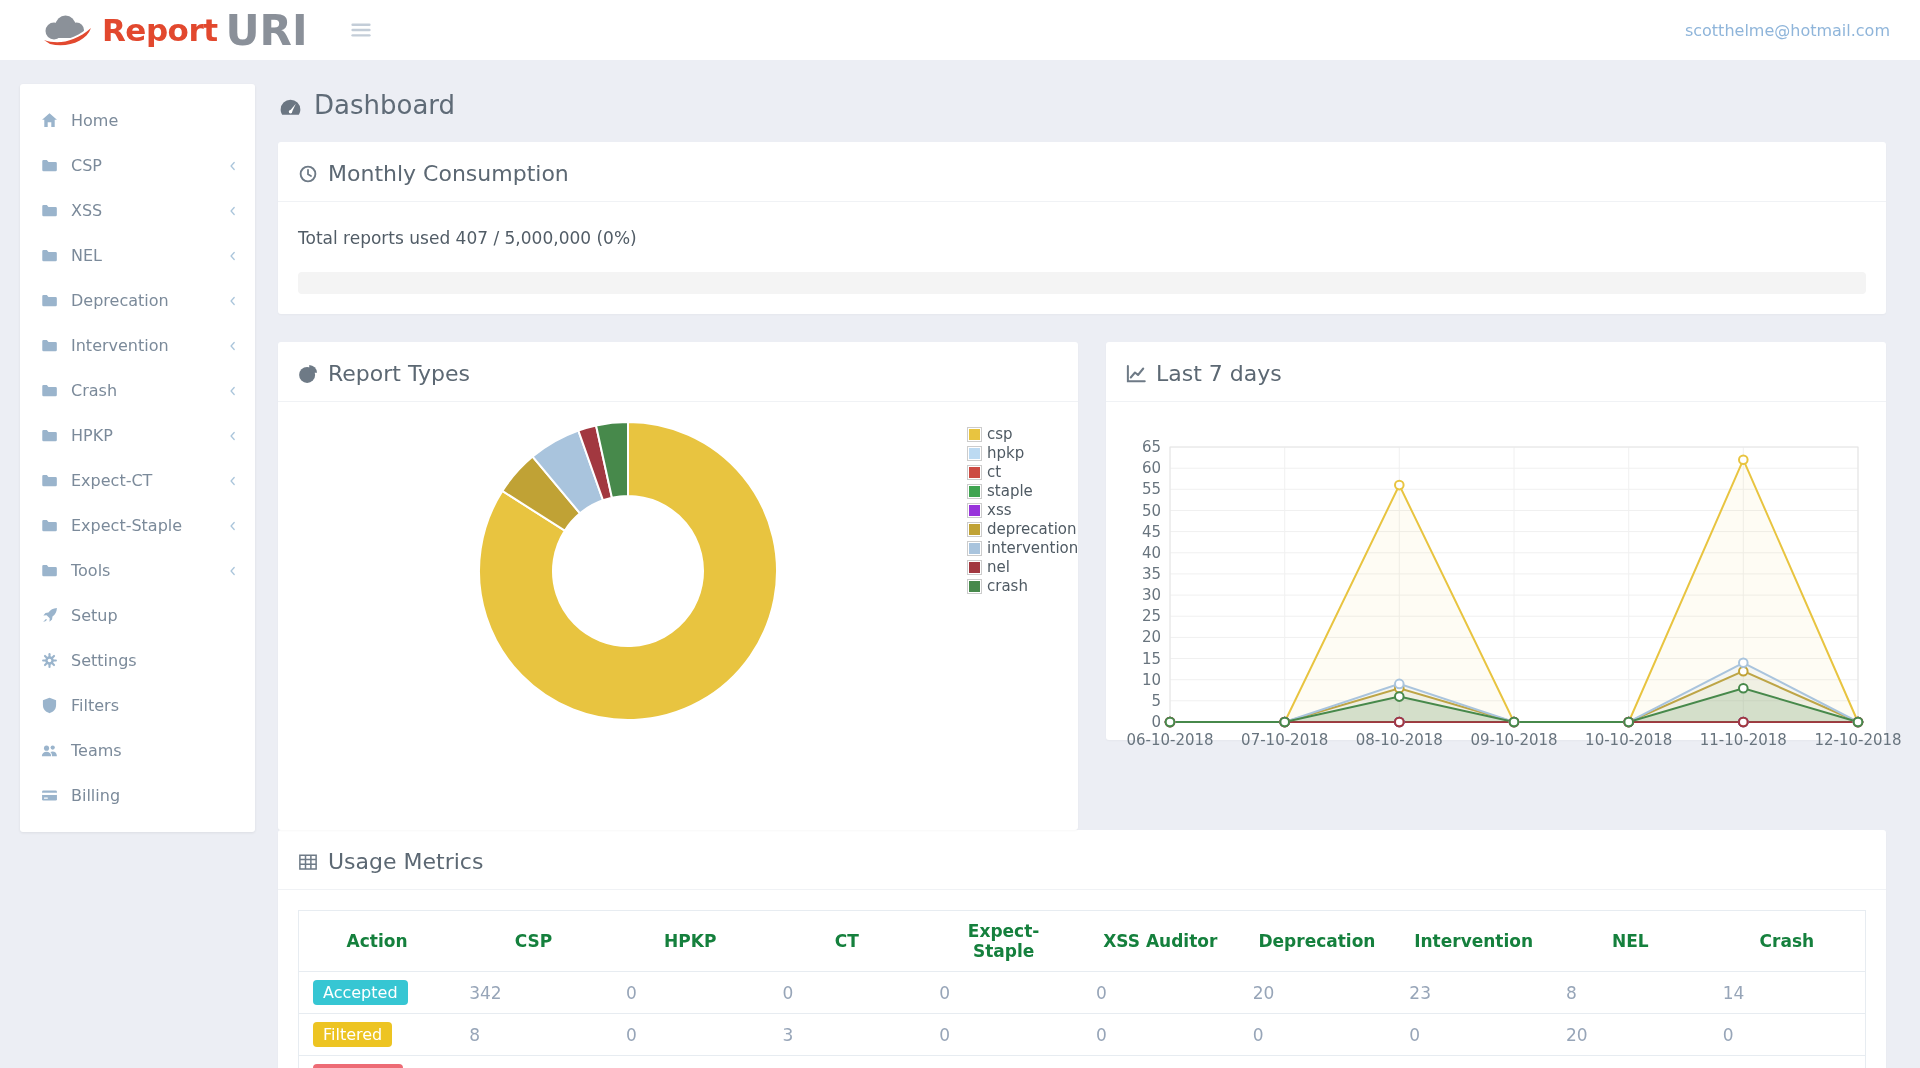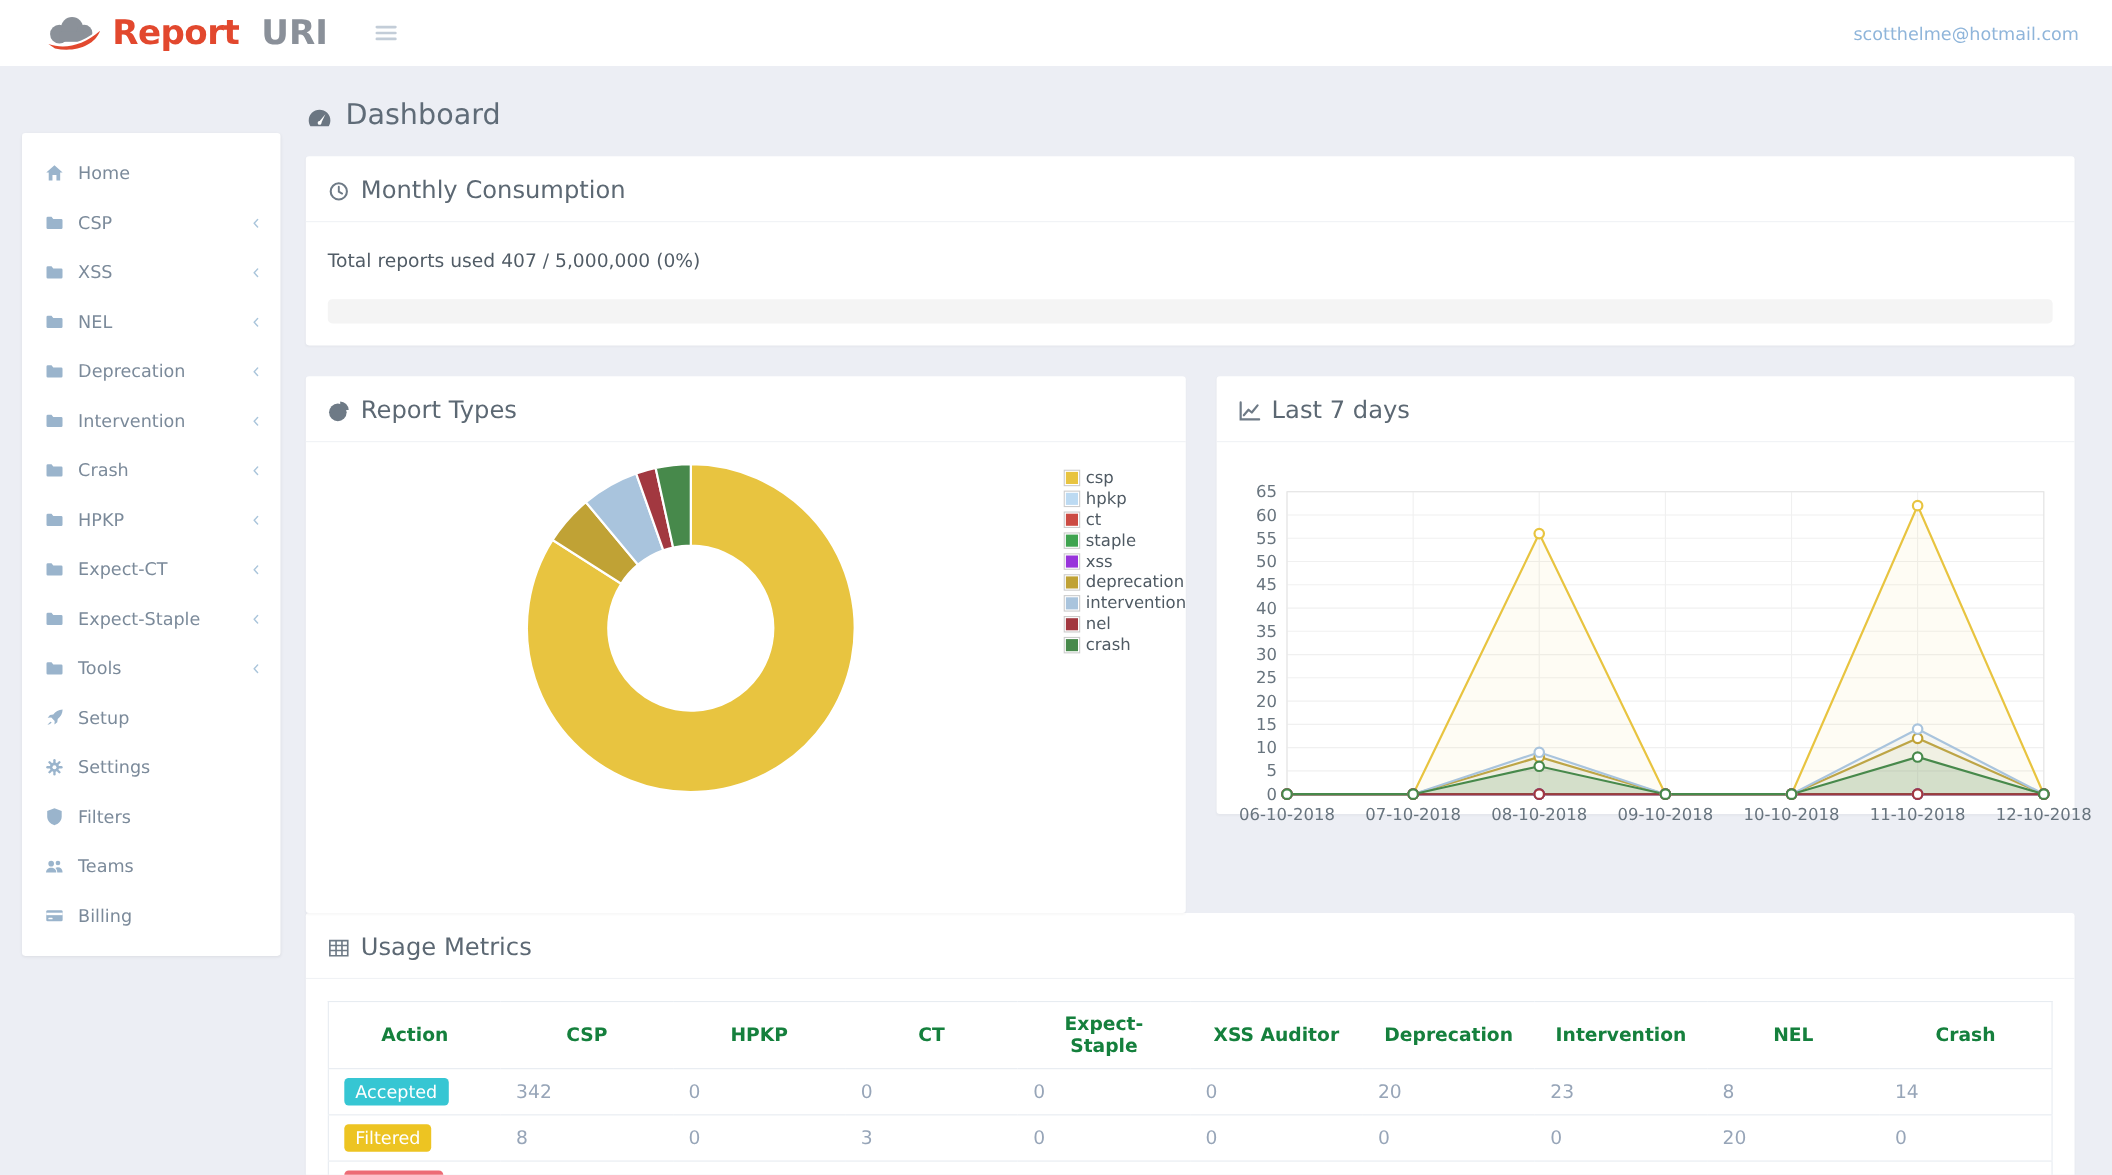--- a/index.html
+++ b/index.html
@@ -8,29 +8,29 @@
     font-family:"DejaVu Sans","Liberation Sans",sans-serif;
     background:#eceef4; color:#5c6873; overflow:hidden;
   }
   svg { display:block; }
 
   
   .top-header { height:60px; background:#fff; display:flex; align-items:center; padding:0 30px 0 42px; }
   .logo { display:flex; align-items:center; cursor:pointer; }
   .logo-cloud { margin-right:8px; }
   .logo-report { color:#e2482e; font-size:31px; font-weight:bold; letter-spacing:-0.5px; }
-  .logo-uri { color:#8a9099; font-size:31px; font-weight:bold; margin-left:20px; }
+  .logo-uri { color:#8a9099; font-size:42px; font-weight:bold; margin-left:8px; }
   .hamburger { color:#c3cdd8; margin-left:42px; cursor:pointer; }
   .hamburger svg { width:22px; height:22px; }
   .user-email { margin-left:auto; color:#8fb5da; font-size:16px; text-decoration:none; }
 
   
   .layout { display:flex; align-items:flex-start; padding:24px 34px 0 20px; }
   .sidebar { width:235px; flex-shrink:0; background:#fff; border-radius:3px;
-             box-shadow:0 1px 3px rgba(0,0,0,.07); padding:14px 0;margin-top:37px; }
+             box-shadow:0 1px 3px rgba(0,0,0,.07); padding:14px 0; }
   .sb-item { display:flex; align-items:center; height:45px; padding:0 16px 0 18px;
              color:#7b8a9a; font-size:16px; cursor:pointer; text-decoration:none; }
   .sb-ico { color:#9ab4cc; width:22px; display:inline-flex; justify-content:center; margin-right:11px; flex-shrink:0; }
   .sb-ico svg { width:17px; height:17px; }
   .sb-label { white-space:nowrap; }
   .sb-chev { margin-left:auto; color:#aac5db; display:inline-flex; }
   .sb-chev svg { width:12px; height:12px; }
 
   .main { flex:1; min-width:0; padding-left:23px; }
   .page-title { display:flex; align-items:flex-end; color:#5f6b77; font-size:26px; font-weight:400; margin:6px 0 22px; }

